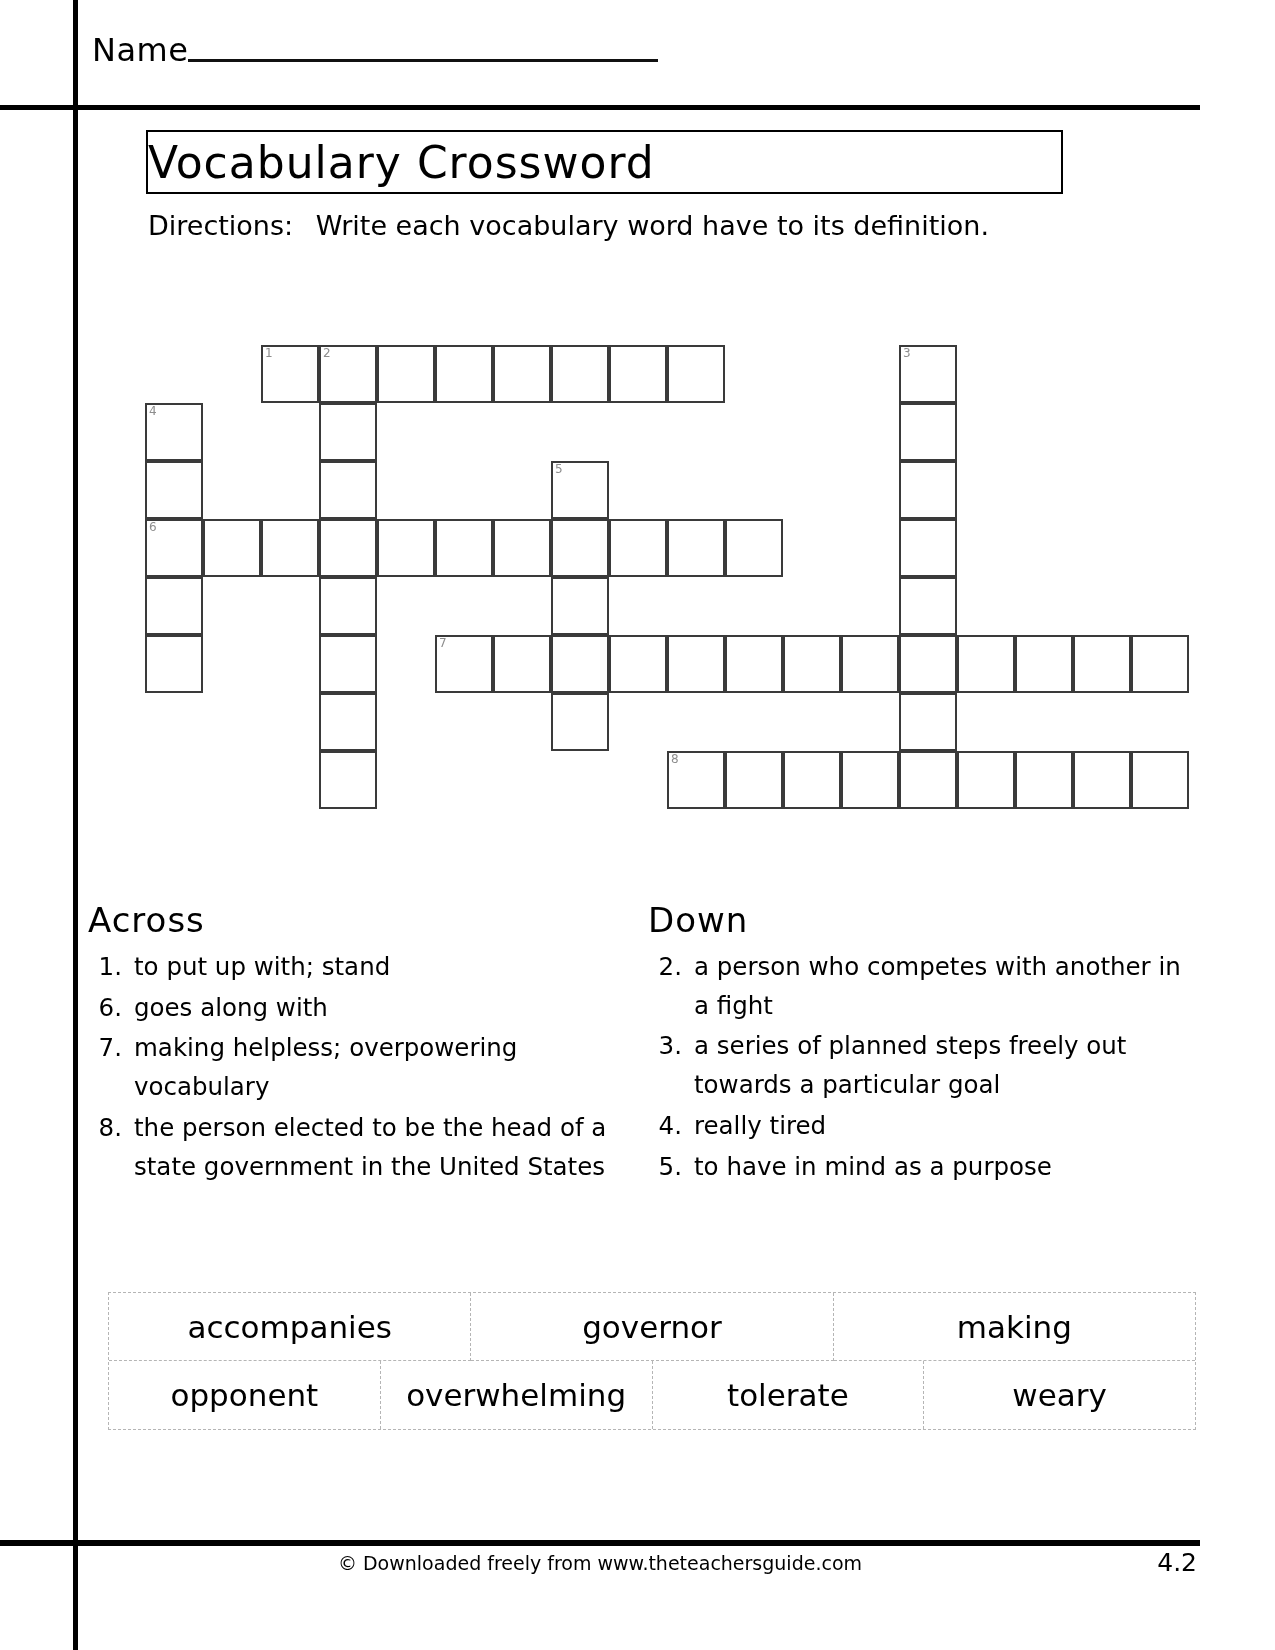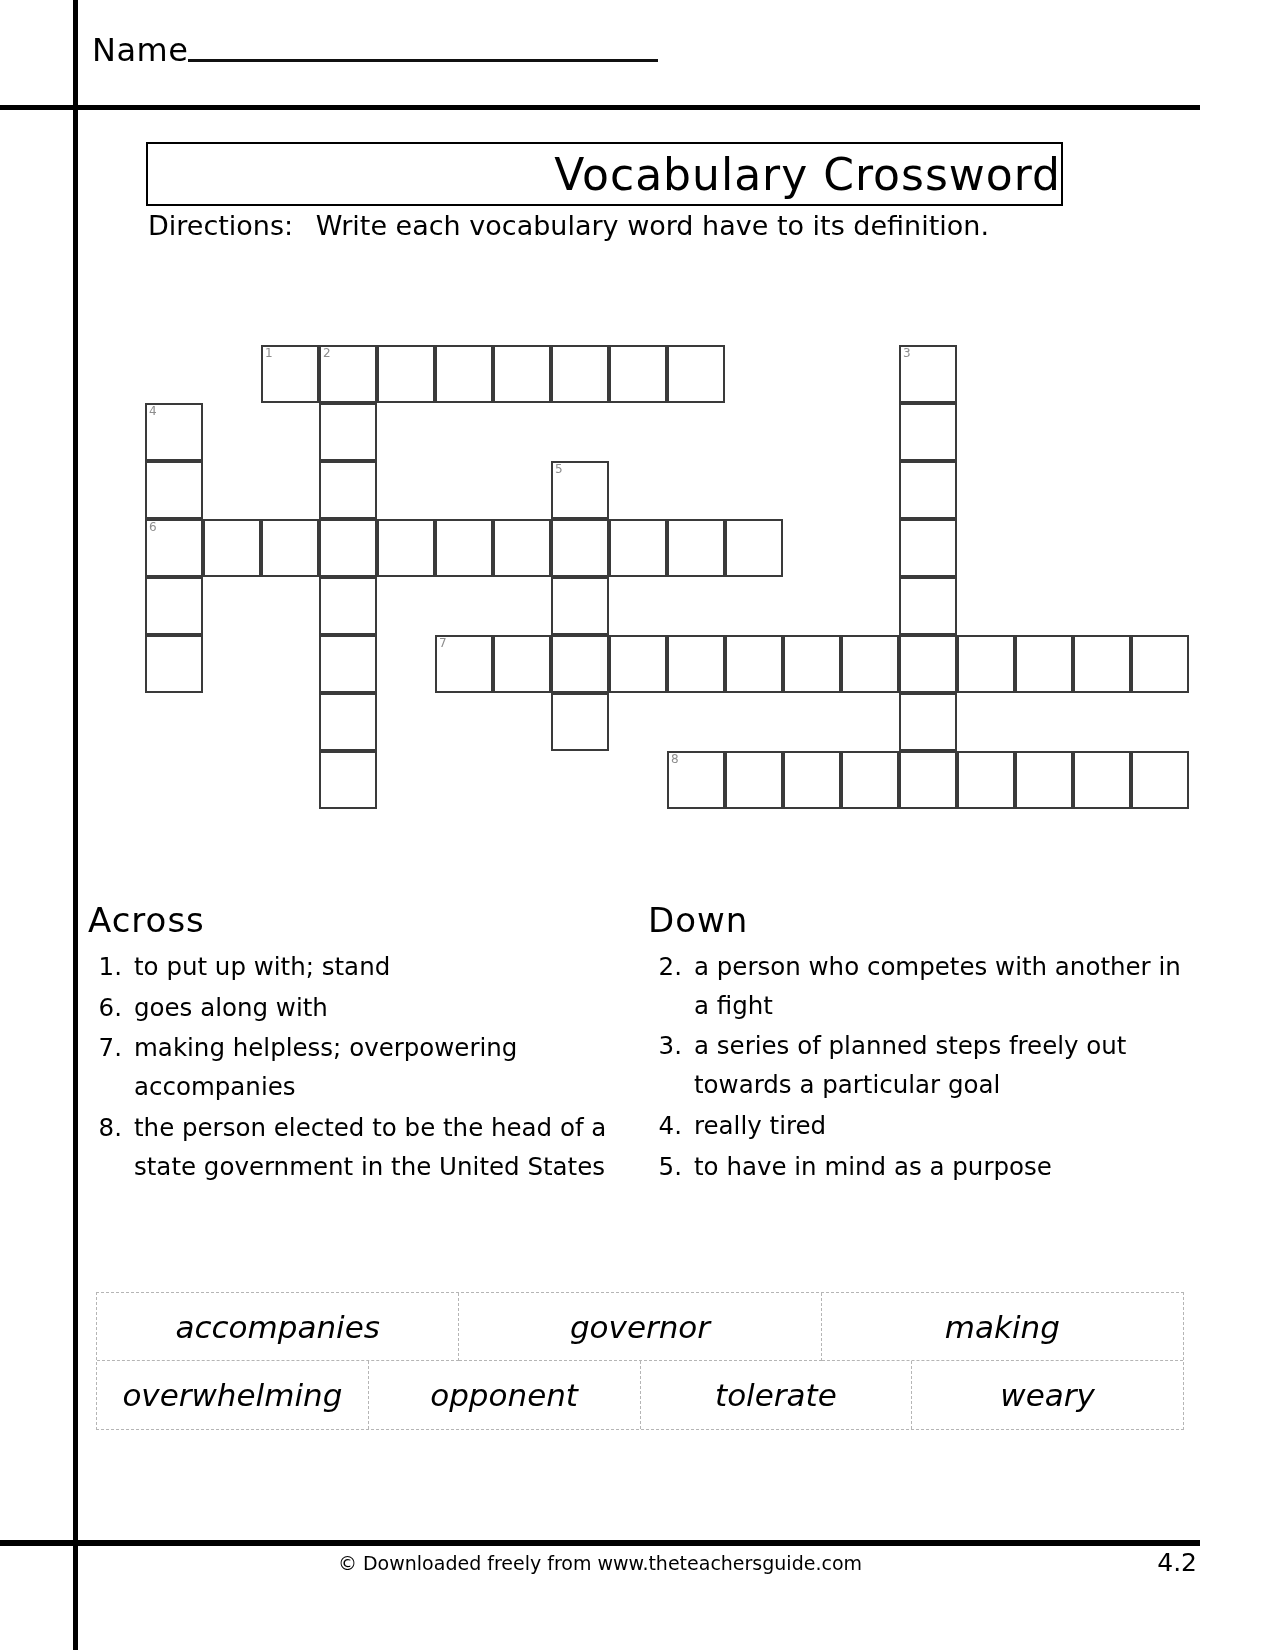--- a/index.html
+++ b/index.html
@@ -37,21 +37,21 @@
     width:470px; height:0;
     border-bottom:3px solid #111;
     margin-bottom:4px;
   }
 
   
   #title-box {
     position:absolute; left:146px; top:130px;
     width:917px; height:64px;
     border:2px solid #000;
-    display:flex; align-items:center; justify-content:flex-end;margin-top:12px;
+    display:flex; align-items:center; justify-content:flex-start;
   }
   #title-text {
     font-size:44px; font-weight:400; letter-spacing:1px;
   }
 
   
   #directions {
     position:absolute; left:148px; top:210px;
     font-size:27px; white-space:nowrap;
   }
@@ -93,24 +93,23 @@
     display:flex; align-items:flex-start;
     margin-bottom:2px;
   }
   ol.clues li .cnum {
     width:34px; flex:0 0 34px; text-align:right; margin-right:12px;
   }
   ol.clues li .ctext { flex:1 1 auto; }
 
   
   #word-bank {
-    position:absolute; left:96px; top:1292px;
+    position:absolute; left:108px; top:1292px;
     width:1088px;
     border:1px dashed #b5b5b5;
-    font-style:italic;
   }
   #word-bank .wb-row { display:flex; }
   #word-bank .wb-cell {
     flex:1 1 0; height:68px;
     border-right:1px dashed #b5b5b5;
     display:flex; align-items:center; justify-content:center;
     font-size:31px;
   }
   #word-bank .wb-row:first-child .wb-cell { border-bottom:1px dashed #b5b5b5; }
   #word-bank .wb-cell:last-child { border-right:none; }
@@ -231,21 +230,21 @@
       <li>
         <span class="cnum">1.</span>
         <span class="ctext">to put up with; stand</span>
       </li>
       <li>
         <span class="cnum">6.</span>
         <span class="ctext">goes along with</span>
       </li>
       <li>
         <span class="cnum">7.</span>
-        <span class="ctext">making helpless; overpowering accompanies</span>
+        <span class="ctext">making helpless; overpowering vocabulary</span>
       </li>
       <li>
         <span class="cnum">8.</span>
         <span class="ctext">the person elected to be the head of a state government in the United States</span>
       </li>
     </ol>
 </div>
 
 <div id="down-col">
   <div class="clue-heading">Down</div>
@@ -269,21 +268,21 @@
     </ol>
 </div>
 
 <div id="word-bank">
     <div class="wb-row">
       <div class="wb-cell">accompanies</div>
       <div class="wb-cell">governor</div>
       <div class="wb-cell">making</div>
     </div>
     <div class="wb-row">
+      <div class="wb-cell">opponent</div>
       <div class="wb-cell">overwhelming</div>
-      <div class="wb-cell">opponent</div>
       <div class="wb-cell">tolerate</div>
       <div class="wb-cell">weary</div>
     </div>
   </div>
 
 <div id="footer-credit">© Downloaded freely from www.theteachersguide.com</div>
 <div id="footer-page">4.2</div>
 
 </body></html>

